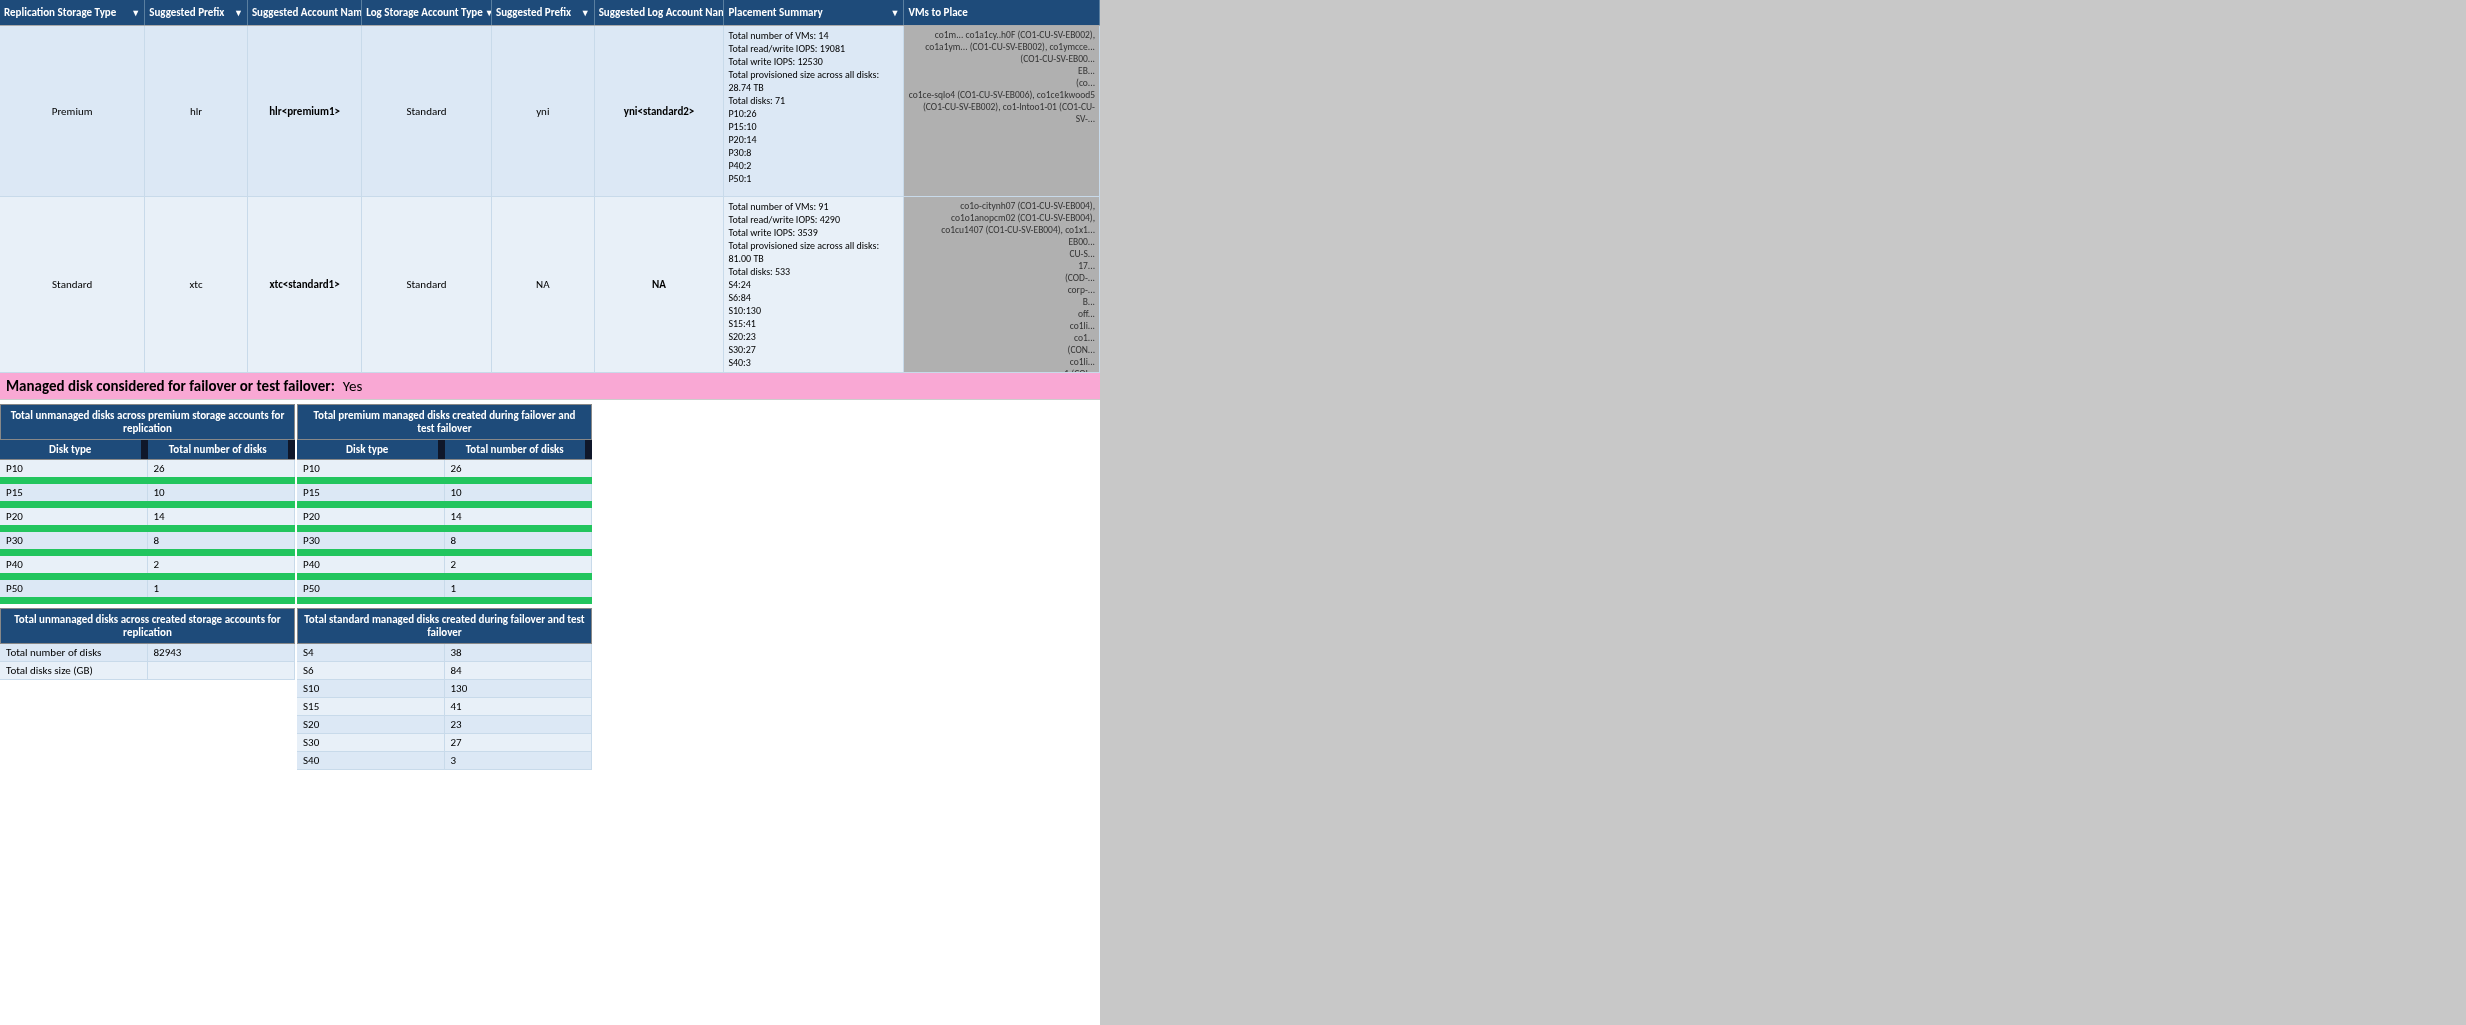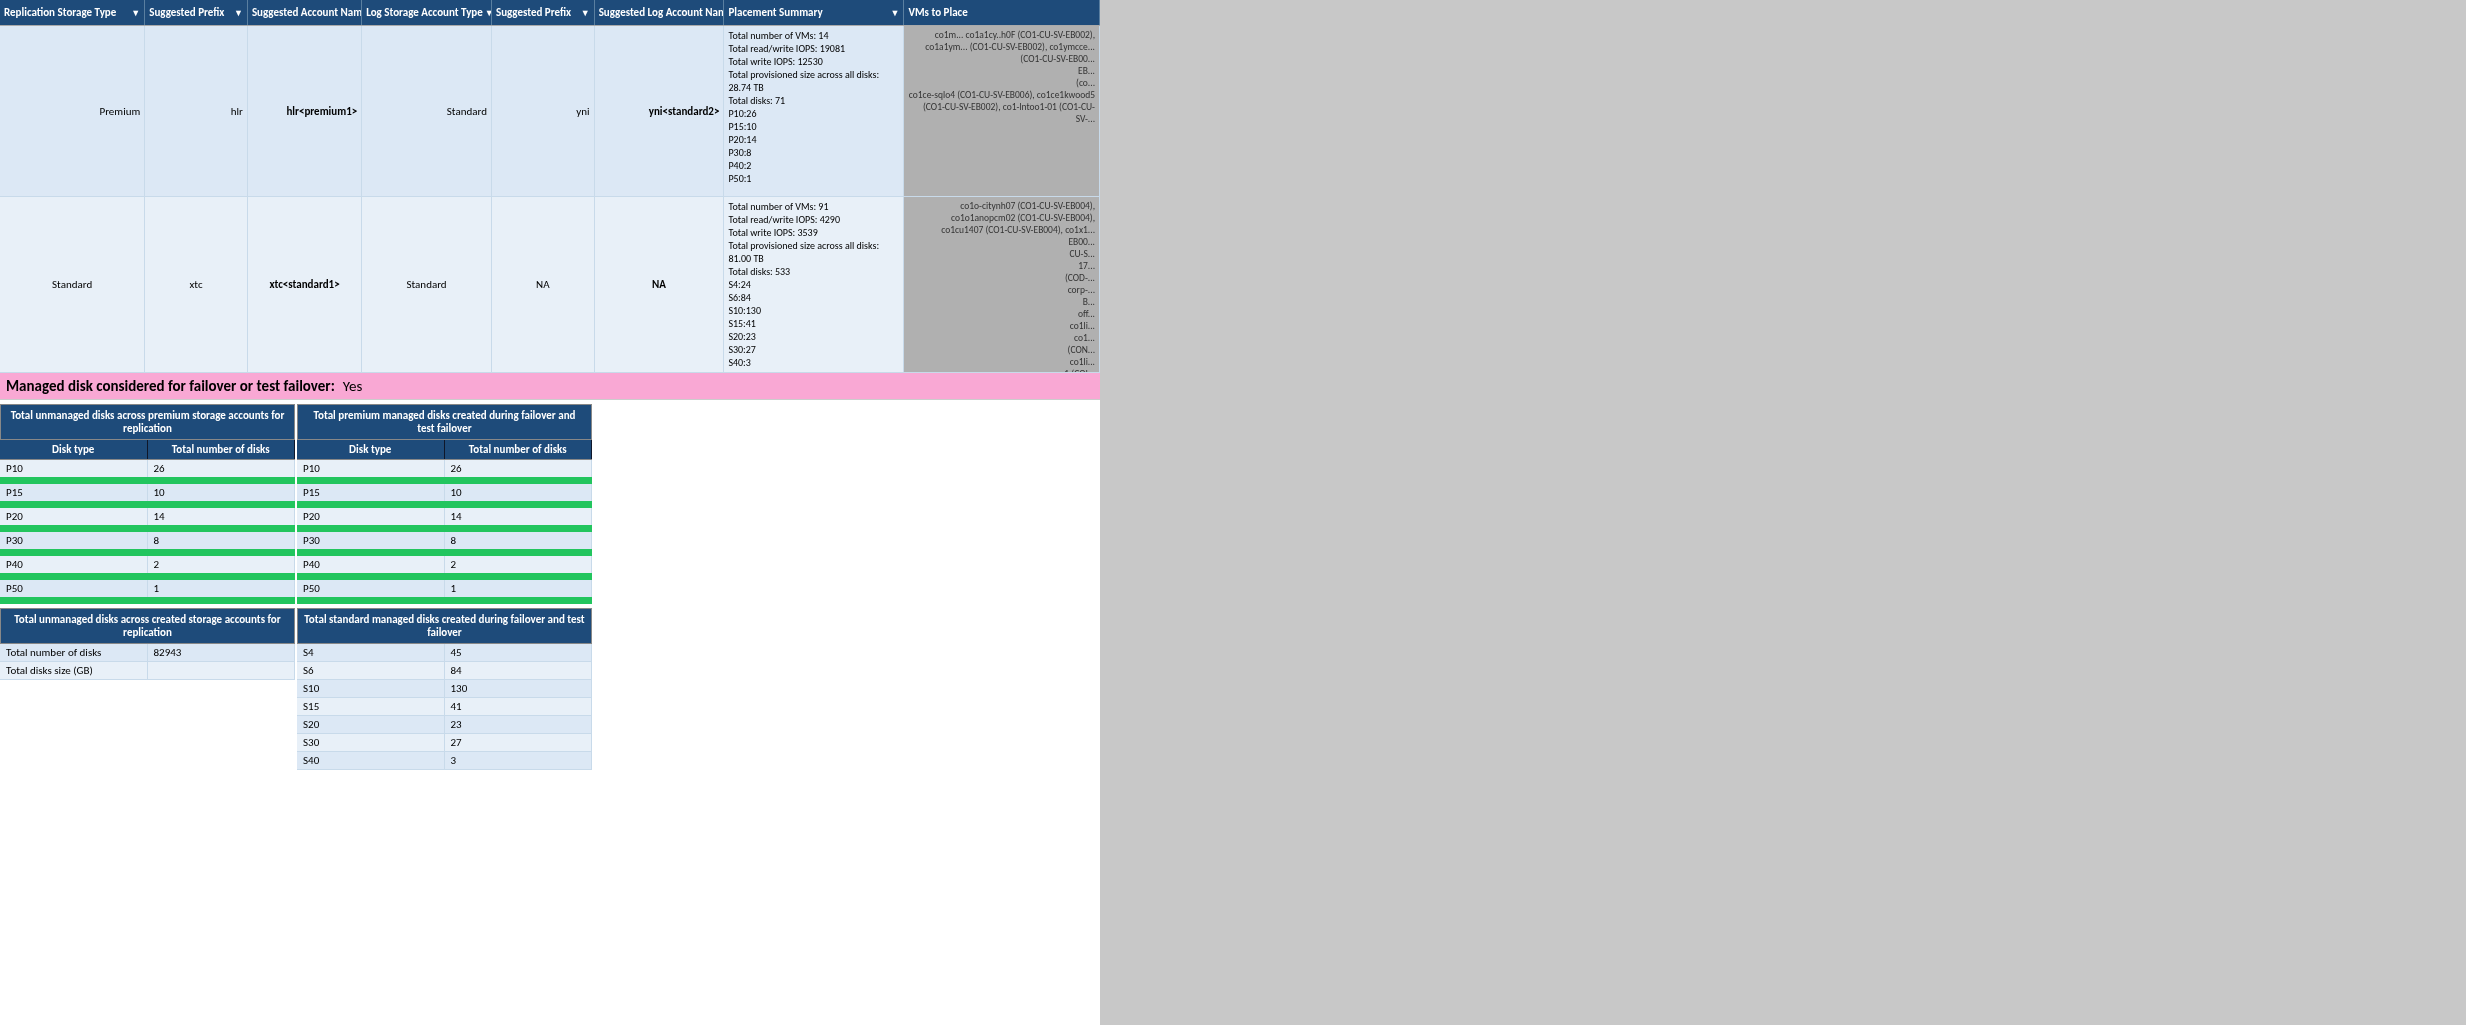--- a/index.html
+++ b/index.html
@@ -77,21 +77,20 @@
       display: flex;
       align-items: center;
       justify-content: center;
       text-align: center;
       white-space: pre-wrap;
       word-break: break-word;
     }
 
     .premium-cell-tall {
       height: 170px;
-      justify-content: flex-end;
     }
     .standard-cell-tall {
       height: 175px;
     }
 
     .placement-cell {
       font-size: 10px;
       text-align: left;
       justify-content: flex-start;
       align-items: flex-start;
@@ -152,21 +151,21 @@
     .tbl-sub-header {
       display: flex;
       background: #1e4b7a;
       color: #fff;
       font-weight: bold;
       font-size: 11px;
       border-bottom: 1px solid #888;
     }
     .tbl-sub-header .sh-cell {
       padding: 3px 6px;
-      border-right: 1px solid #0f172a;
+      border-right: 7px solid #0f172a;
       flex: 1;
       text-align: center;
     }
     .tbl-row {
       display: flex;
       border-bottom: 7px solid #22c55e;
       background: #dce8f5;
     }
     .tbl-row:nth-child(odd) { background: #e8f0f8; }
     .tbl-cell {
@@ -435,21 +434,21 @@
             <div class="std-tbl-row">
               <div class="std-tbl-cell">Total disks size (GB)</div>
               <div class="std-tbl-cell"></div>
             </div>
           </div>
 
           <div class="std-right" style="margin-left:2px;">
             <div class="std-tbl-header">Total standard managed disks created during failover and test failover</div>
             <div class="std-tbl-row">
               <div class="std-tbl-cell">S4</div>
-              <div class="std-tbl-cell">45</div>
+              <div class="std-tbl-cell">38</div>
             </div>
             <div class="std-tbl-row">
               <div class="std-tbl-cell">S6</div>
               <div class="std-tbl-cell">84</div>
             </div>
             <div class="std-tbl-row">
               <div class="std-tbl-cell">S10</div>
               <div class="std-tbl-cell">130</div>
             </div>
             <div class="std-tbl-row">

